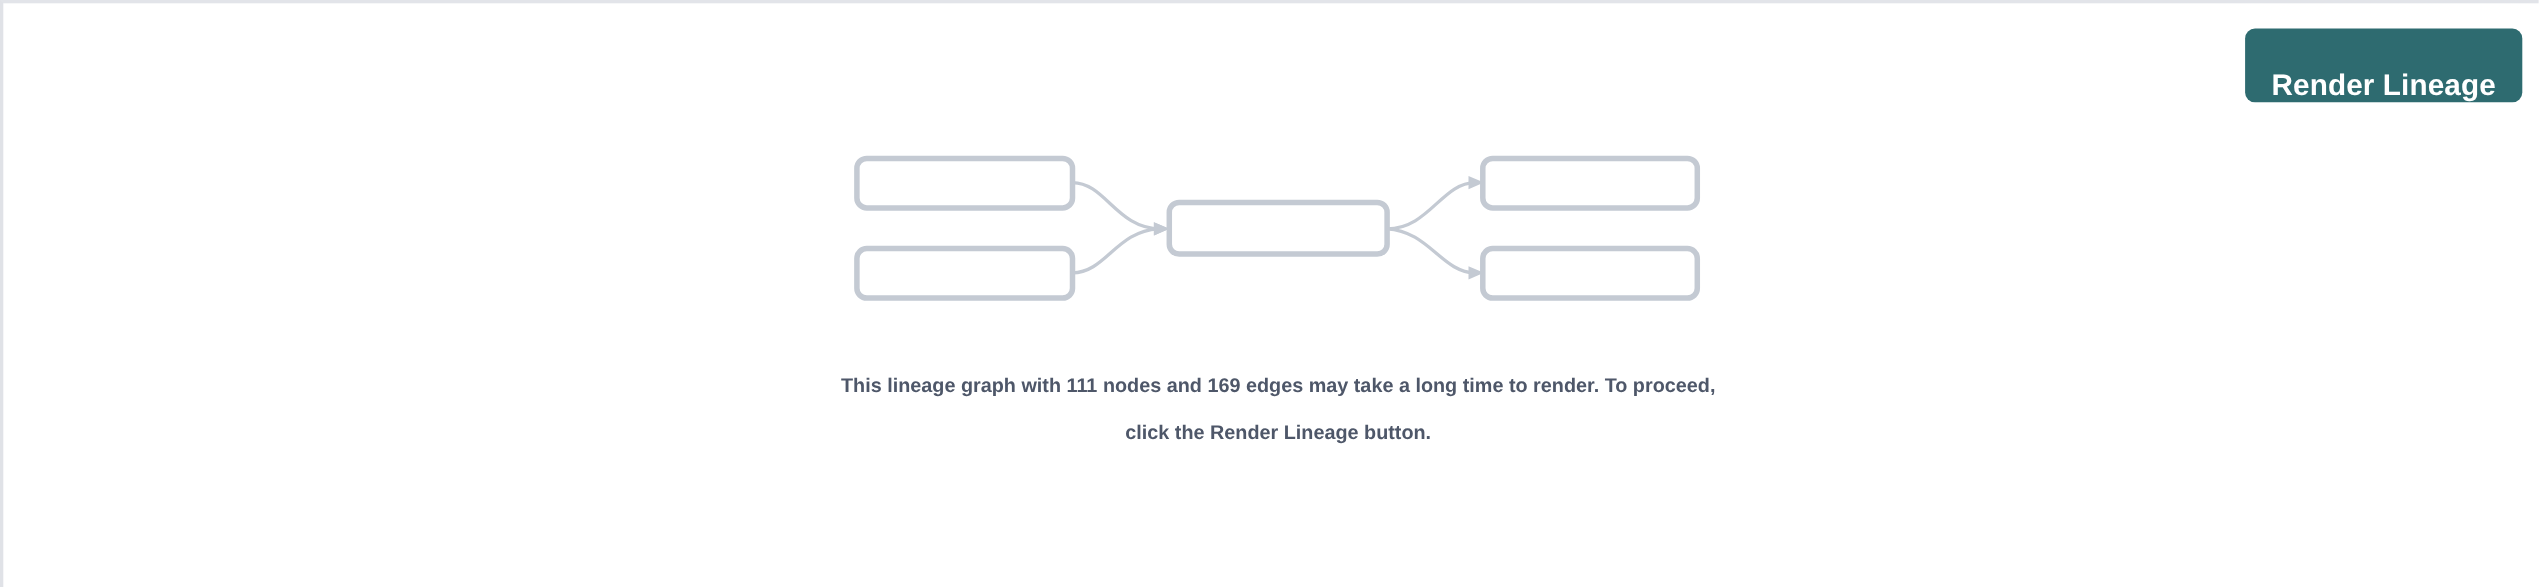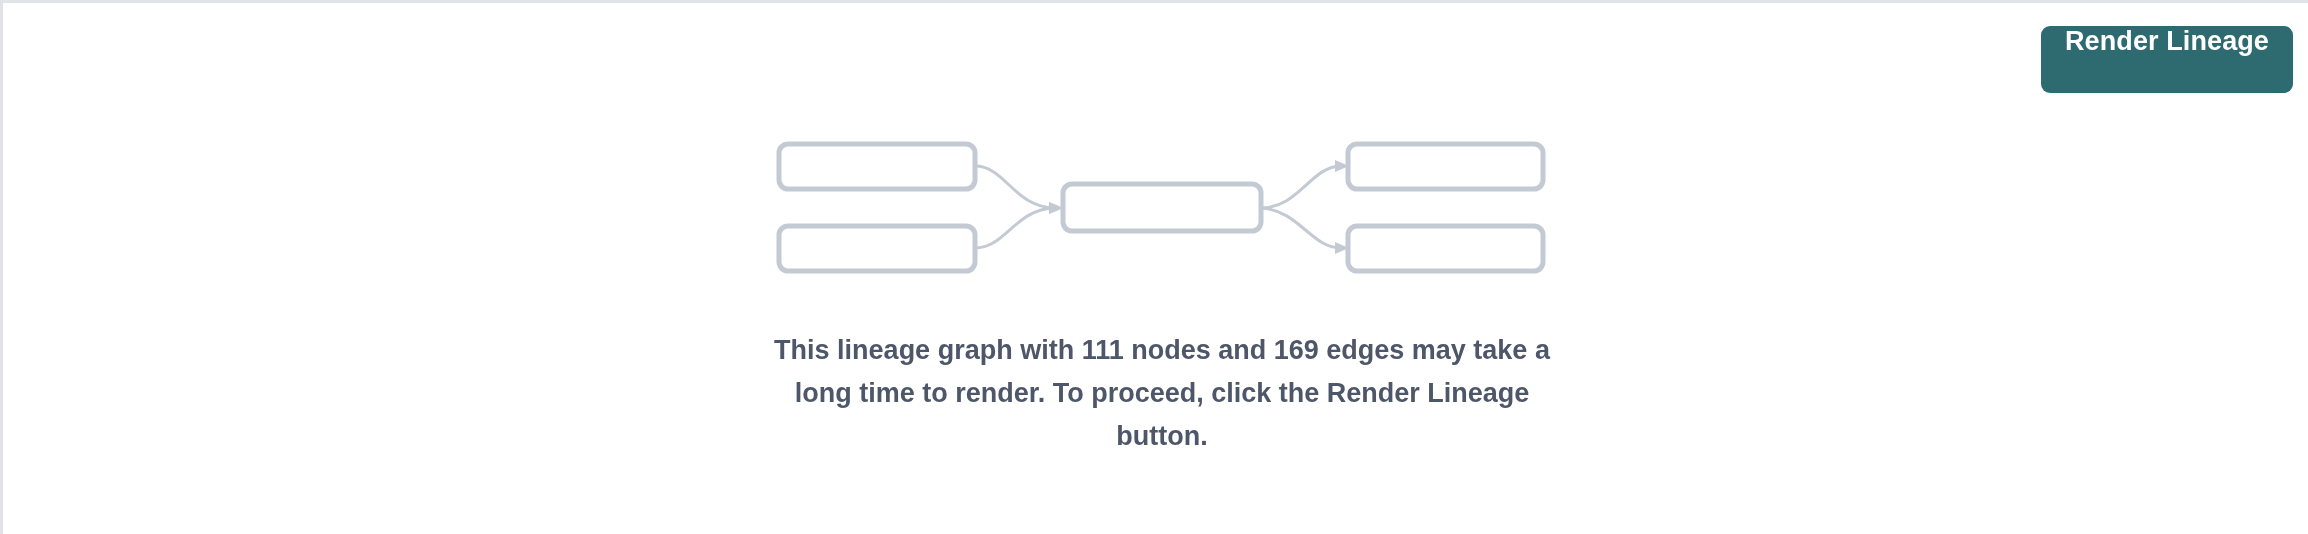--- a/index.html
+++ b/index.html
@@ -30,21 +30,21 @@
     color: #ffffff;
     border: none;
     border-radius: 9px;
     font-family: "Liberation Sans", sans-serif;
     font-size: 27px;
     font-weight: bold;
     letter-spacing: 0.1px;
     cursor: pointer;
     padding: 0;
     display: flex;
-    align-items: flex-start;
+    align-items: flex-end;
     justify-content: center;
   }
   .placeholder-graph {
     position: absolute;
     left: 740px;
     top: 120px;
     width: 830px;
     height: 170px;
   }
   .placeholder-graph svg {
@@ -63,21 +63,21 @@
   .edge-arrow {
     fill: #c4cad3;
   }
   .warning-message {
     position: absolute;
     left: 754px;
     top: 326px;
     width: 810px;
     text-align: center;
     font-family: "Liberation Sans", sans-serif;
-    font-size: 27px;
+    font-size: 18px;
     font-weight: bold;
     line-height: 43px;
     color: #4e5769;
     margin: 0;
   }
 </style>
 </head>
 <body>
 
 <div class="lineage-panel">

